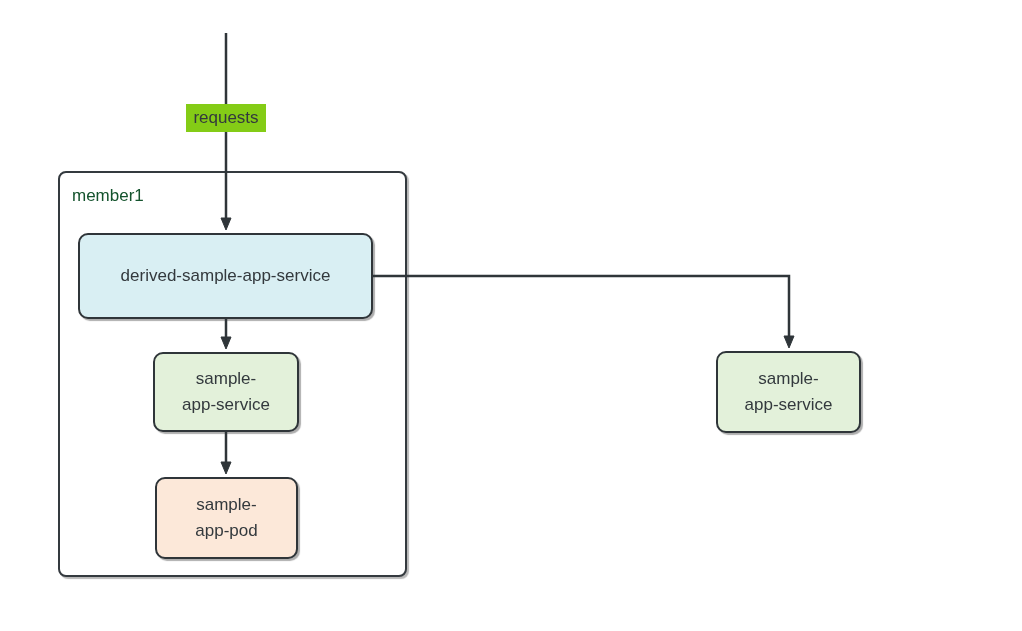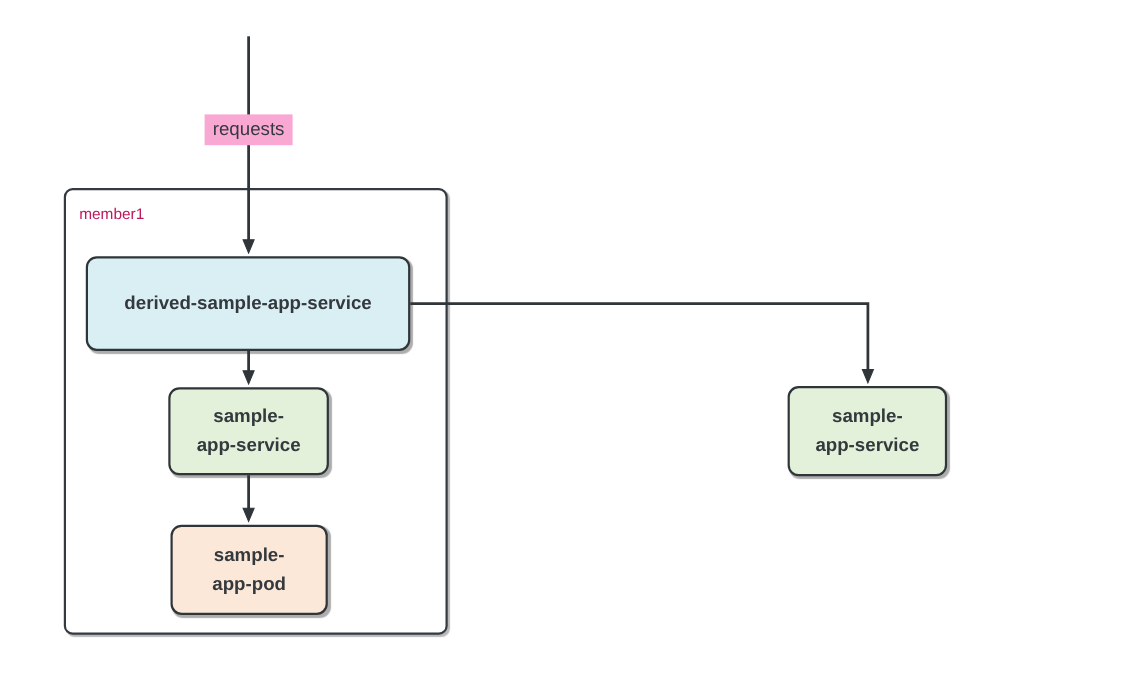--- a/index.html
+++ b/index.html
@@ -21,61 +21,60 @@
     border: 2px solid #343a3f;
     border-radius: 8px;
     background: #ffffff;
     box-shadow: 2px 2px 1px rgba(0,0,0,0.28);
     z-index: 1;
   }
   .container-box .container-label {
     position: absolute;
     left: 12px;
     top: 13px;
-    font-size: 14px;
-    color: #be185d;
+    font-size: 17px;
+    color: #14532d;
     white-space: nowrap;
   }
   .node {
     position: absolute;
     border: 2px solid #2f3539;
     border-radius: 10px;
     box-shadow: 2px 2px 1px rgba(0,0,0,0.32);
     display: flex;
     align-items: center;
     justify-content: center;
     text-align: center;
     font-size: 17px;
     line-height: 26px;
     color: #33393d;
     white-space: pre-line;
     z-index: 2;
     box-sizing: border-box;
-    font-weight: bold;
   }
   .node-blue   { left: 78px;  top: 233px; width: 295px; height: 86px; background: #d9eff3; }
   .node-green1 { left: 153px; top: 352px; width: 146px; height: 80px; background: #e3f1da; }
   .node-orange { left: 155px; top: 477px; width: 143px; height: 82px; background: #fce8d9; }
   .node-green2 { left: 716px; top: 351px; width: 145px; height: 82px; background: #e3f1da; }
   .member1 { left: 58px;  top: 171px; width: 345px; height: 402px; }
   .member2 { left: 618px; top: 171px; width: 346px; height: 402px; }
   svg.edges-layer {
     position: absolute;
     left: 0;
     top: 0;
     z-index: 3;
     pointer-events: none;
   }
   .edge-label {
     position: absolute;
     left: 186px;
     top: 104px;
     width: 80px;
     height: 28px;
-    background: #f9a8d4;
+    background: #84cc16;
     display: flex;
     align-items: center;
     justify-content: center;
     font-size: 17px;
     color: #33393d;
     z-index: 4;
     white-space: nowrap;
   }
 </style>
 </head>

